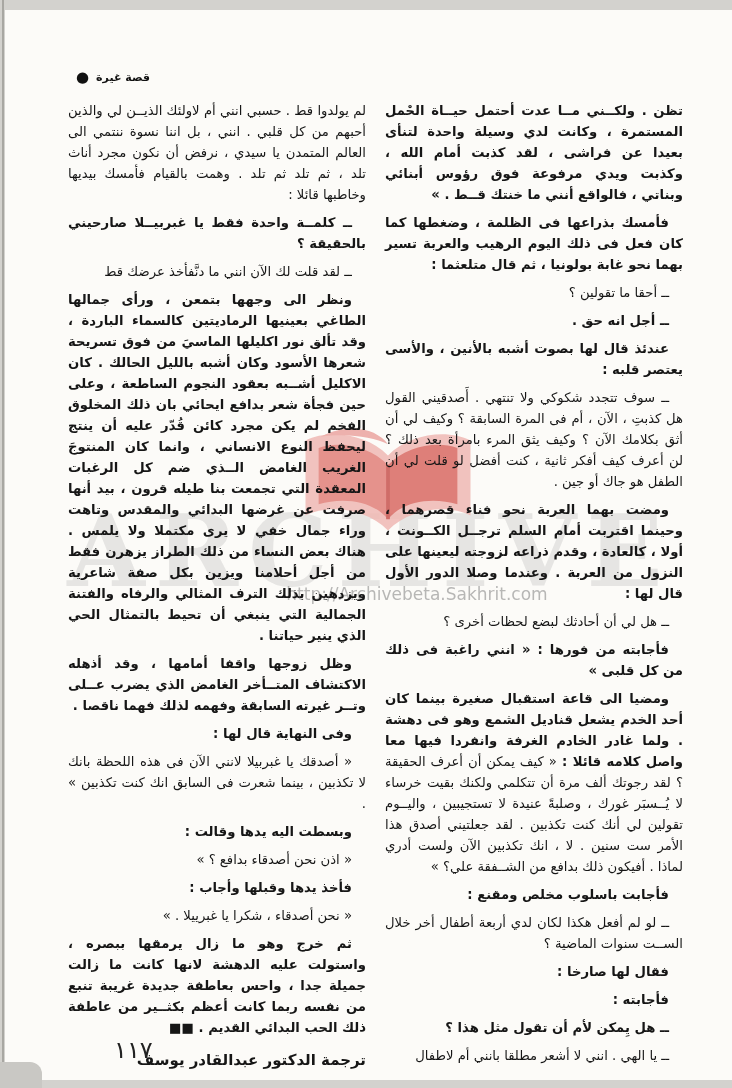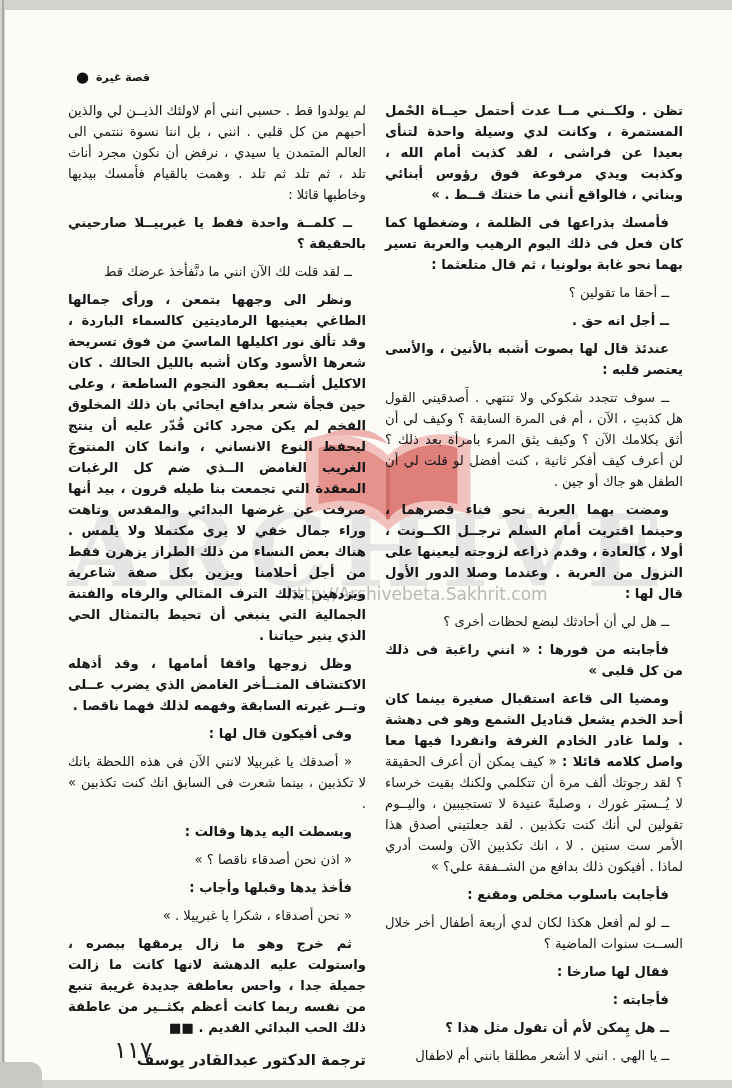--- a/index.html
+++ b/index.html
@@ -117,23 +117,23 @@
   <p class="b ind">ــ هل يِمكن لأم أن تقول مثل هذا ؟</p>
   <p class="ind">ــ يا الهي . انني لا أشعر مطلقا بانني أم لاطفال</p>
 </div>
 
 <div class="col col-left">
   <p>لم يولدوا قط . حسبي انني أم لاولئك الذيــن لي والذين أحبهم من كل قلبي . انني ، بل اننا نسوة ننتمي الى العالم المتمدن يا سيدي ، نرفض أن نكون مجرد أناث تلد ، ثم تلد ثم تلد . وهمت بالقيام فأمسك بيديها وخاطبها قائلا :</p>
   <p class="b ind">ــ كلمــة واحدة فقط يا غبربيــلا صارحيني بالحقيقة ؟</p>
   <p class="ind">ــ لقد قلت لك الآن انني ما دنَّفأخذ عرضك قط</p>
   <p class="b ind">ونظر الى وجهها بتمعن ، ورأى جمالها الطاغي بعينيها الرماديتين كالسماء الباردة ، وقد تألق نور اكليلها الماسيَ من فوق تسريحة شعرها الأسود وكان أشبه بالليل الحالك . كان الاكليل أشــبه بعقود النجوم الساطعة ، وعلى حين فجأة شعر بدافع ايحائي بان ذلك المخلوق الفخم لم يكن مجرد كائن قُدّر عليه أن ينتج ليحفظ النوع الانساني ، وانما كان المنتوجَ الغريب الغامض الــذي ضم كل الرغبات المعقدة التي تجمعت بنا طيله قرون ، بيد أنها صرفت عن غرضها البدائي والمقدس وتاهت وراء جمال خفي لا يرى مكتملا ولا يلمس . هناك بعض النساء من ذلك الطراز يزهرن فقط من أجل أحلامنا ويزين بكل صفة شاعرية ويزدهين بذلك الترف المثالي والرفاه والفتنة الجمالية التي ينبغي أن تحيط بالتمثال الحي الذي ينير حياتنا .</p>
   <p class="b ind">وظل زوجها واقفا أمامها ، وقد أذهله الاكتشاف المتــأخر الغامض الذي يضرب عــلى وتــر غيرته السابقة وفهمه لذلك فهما ناقصا .</p>
-  <p class="b ind">وفى أفيكون قال لها :</p>
+  <p class="b ind">وفى النهاية قال لها :</p>
   <p class="ind">« أصدقك يا غبربيلا لانني الآن فى هذه اللحظة بانك لا تكذبين ، بينما شعرت فى السابق انك كنت تكذبين » .</p>
   <p class="b ind">وبسطت اليه يدها وقالت :</p>
-  <p class="ind">« اذن نحن أصدقاء ناقصا ؟ »</p>
+  <p class="ind">« اذن نحن أصدقاء بدافع ؟ »</p>
   <p class="b ind">فأخذ يدها وقبلها وأجاب :</p>
   <p class="ind">« نحن أصدقاء ، شكرا يا غبرييلا . »</p>
   <p class="b ind">ثم خرج وهو ما زال يرمقها ببصره ، واستولت عليه الدهشة لانها كانت ما زالت جميلة جدا ، واحس بعاطفة جديدة غريبة تنبع من نفسه ربما كانت أعظم بكثــير من عاطفة ذلك الحب البدائي القديم . ■■</p>
   <p class="translator">ترجمة الدكتور عبدالقادر يوسف</p>
 </div>
 
 <div class="page-number">١١٧</div>
 
 </body></html>

